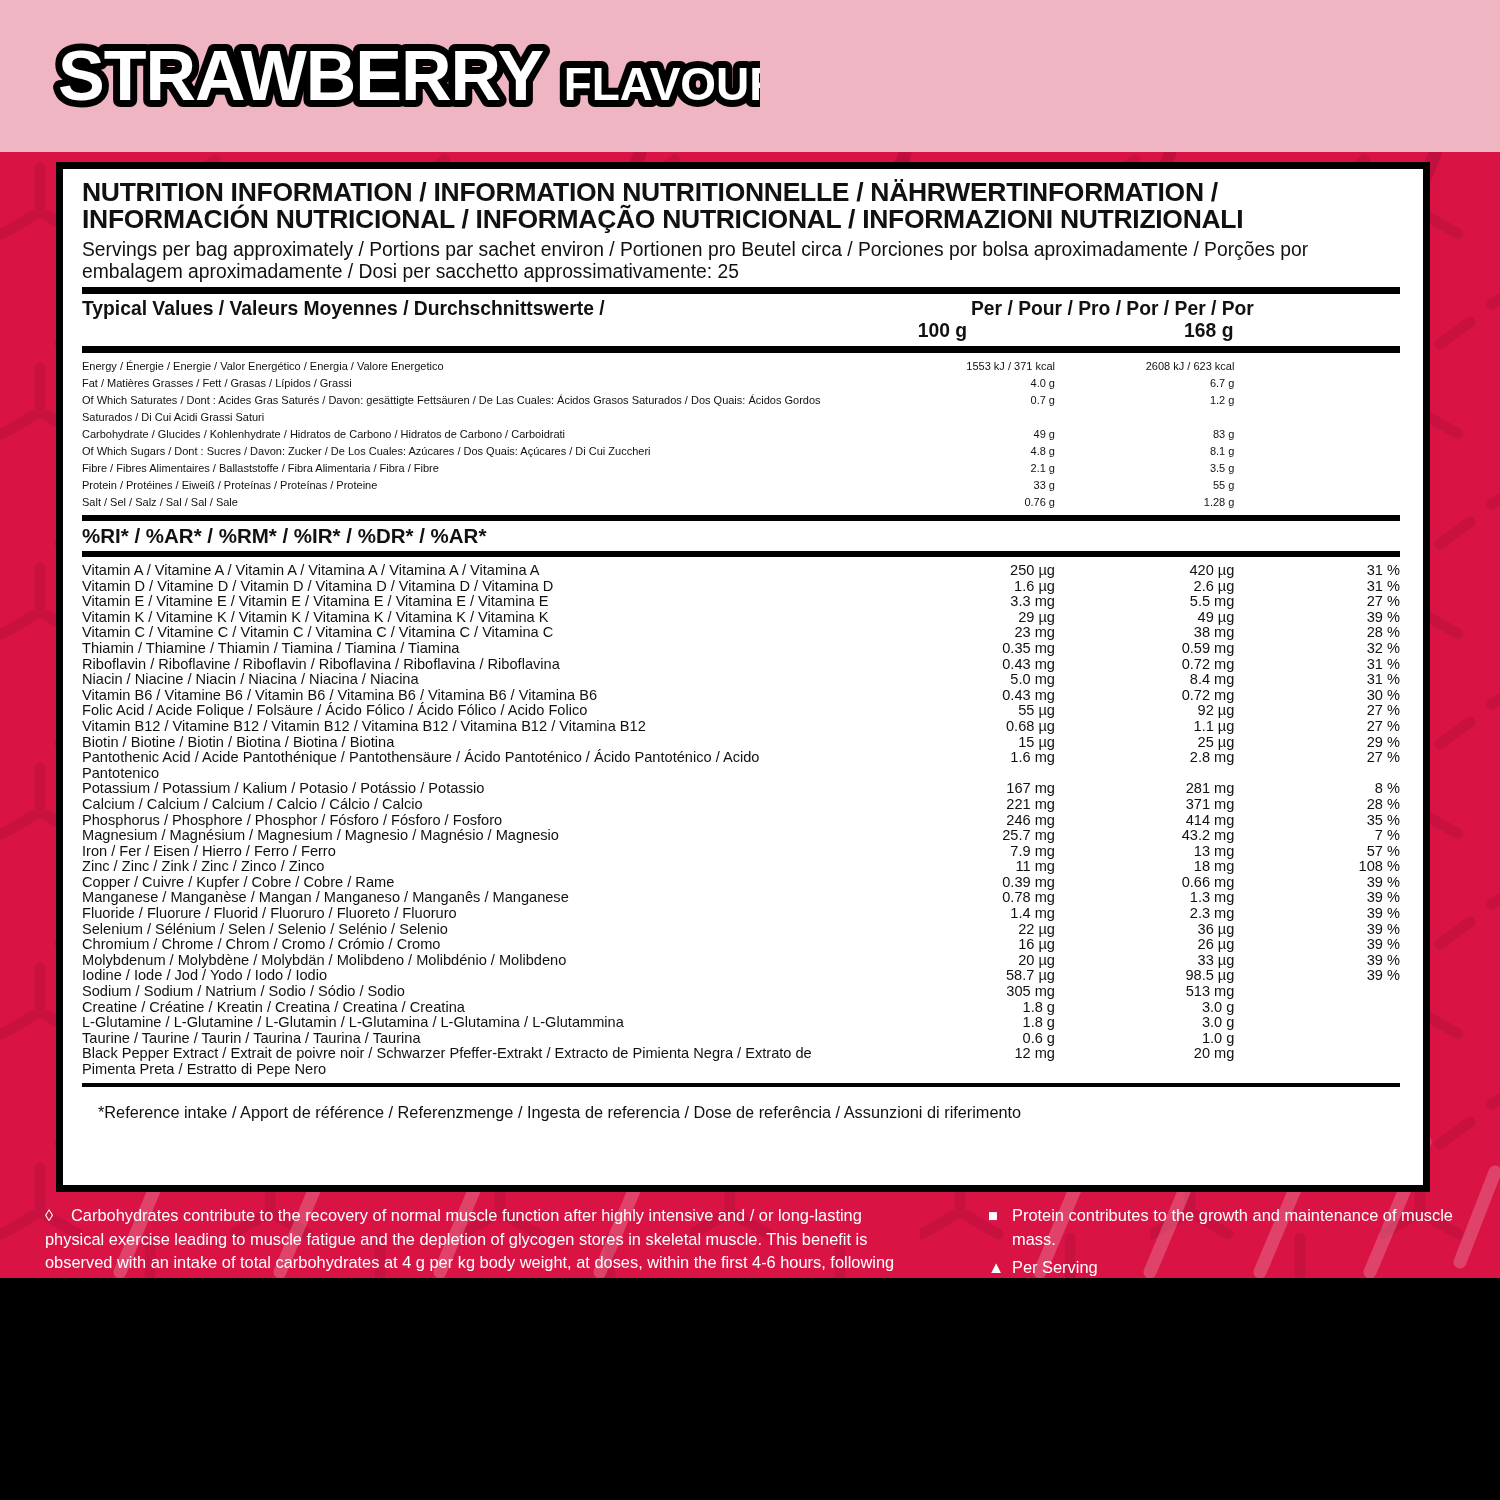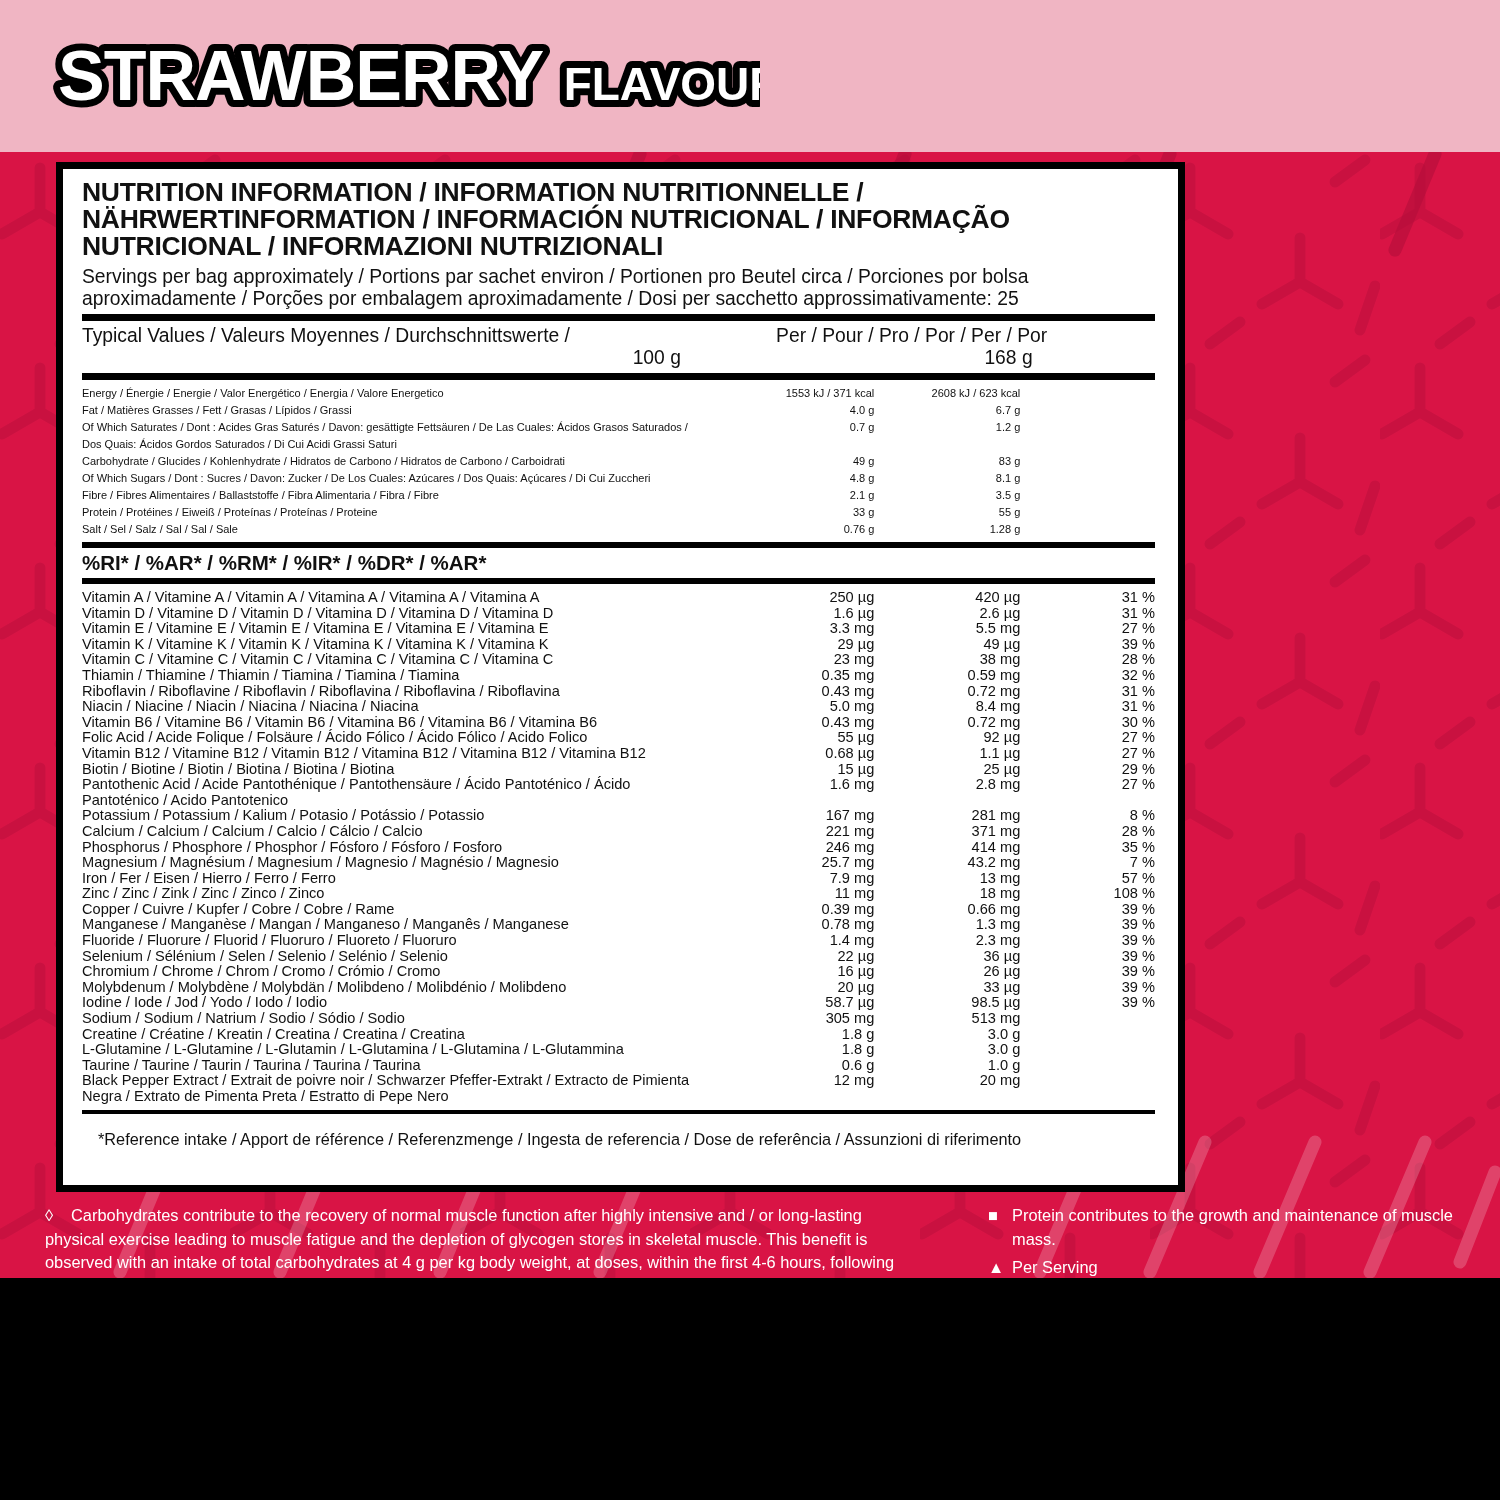--- a/index.html
+++ b/index.html
@@ -2,43 +2,43 @@
 <html><head>
 <meta charset="utf-8">
 <style>
   html,body{margin:0;padding:0;background:#000;}
   .stage{position:relative;width:1500px;height:1500px;overflow:hidden;
          font-family:"Liberation Sans","DejaVu Sans",sans-serif;background:#D91445;}
   .pink-band{position:absolute;left:0;top:0;width:1500px;height:152px;background:#F0B5C3;}
   .red-zone{position:absolute;left:0;top:152px;width:1500px;height:1126px;background:#D91445;overflow:hidden;}
   .black-band{position:absolute;left:0;top:1278px;width:1500px;height:222px;background:#000;}
 
-  .panel{position:absolute;left:56px;top:162px;width:1129px;height:1030px;box-sizing:border-box;
+  .panel{position:absolute;left:56px;top:162px;width:1374px;height:1030px;box-sizing:border-box;
          background:#fff;border:7px solid #000;padding:10px 23px 4px 19px;overflow:hidden;color:#111;}
   .n-title{font-size:26.5px;font-weight:700;line-height:27px;letter-spacing:-0.3px;margin:0 0 6px 0;}
   .serving{font-size:19.3px;line-height:22px;margin:0;}
   .rule{background:#000;}
   .r1{height:7px;margin:4px 0 4px;}
   .r2{height:7px;margin:4px 0 5px;}
   .r3{height:6px;margin:4px 0 4px;}
   .r4{height:6px;margin:4px 0 6px;}
   .r5{height:4px;margin:5px 0 4px;}
 
   .row{display:flex;align-items:flex-start;}
   .lab{width:763px;padding-right:4px;}
   .v{text-align:right;white-space:nowrap;}
   .v100{width:220px;}
   .v168{width:182px;}
   .vpct{width:168px;}
 
-  .thead{font-size:19.3px;line-height:22px;font-weight:400;}
+  .thead{font-size:19.3px;line-height:22px;font-weight:700;}
   .vals402{width:402px;}
   .per-line{width:402px;text-align:center;transform:translateX(78px);white-space:nowrap;}
   .gcols{display:flex;}
-  .g100{width:220px;text-align:left;padding-right:2px;box-sizing:border-box;}
+  .g100{width:220px;text-align:center;padding-right:2px;box-sizing:border-box;}
   .g168{width:182px;text-align:right;padding-right:2px;box-sizing:border-box;}
 
   .main-rows{font-size:11px;line-height:17px;}
   .micro-rows{font-size:14.6px;line-height:15.6px;}
   .ri{font-size:20.5px;line-height:22px;font-weight:700;text-align:left;}
   .ref{font-size:16.3px;line-height:18px;margin:16px;}
 
   .notes{position:absolute;left:0;top:1204px;width:1500px;color:#fff;}
   .note-left{position:absolute;left:45px;width:865px;font-size:16.4px;line-height:23.5px;}
   .note-right{position:absolute;left:988px;width:472px;font-size:16.4px;line-height:23.5px;}

